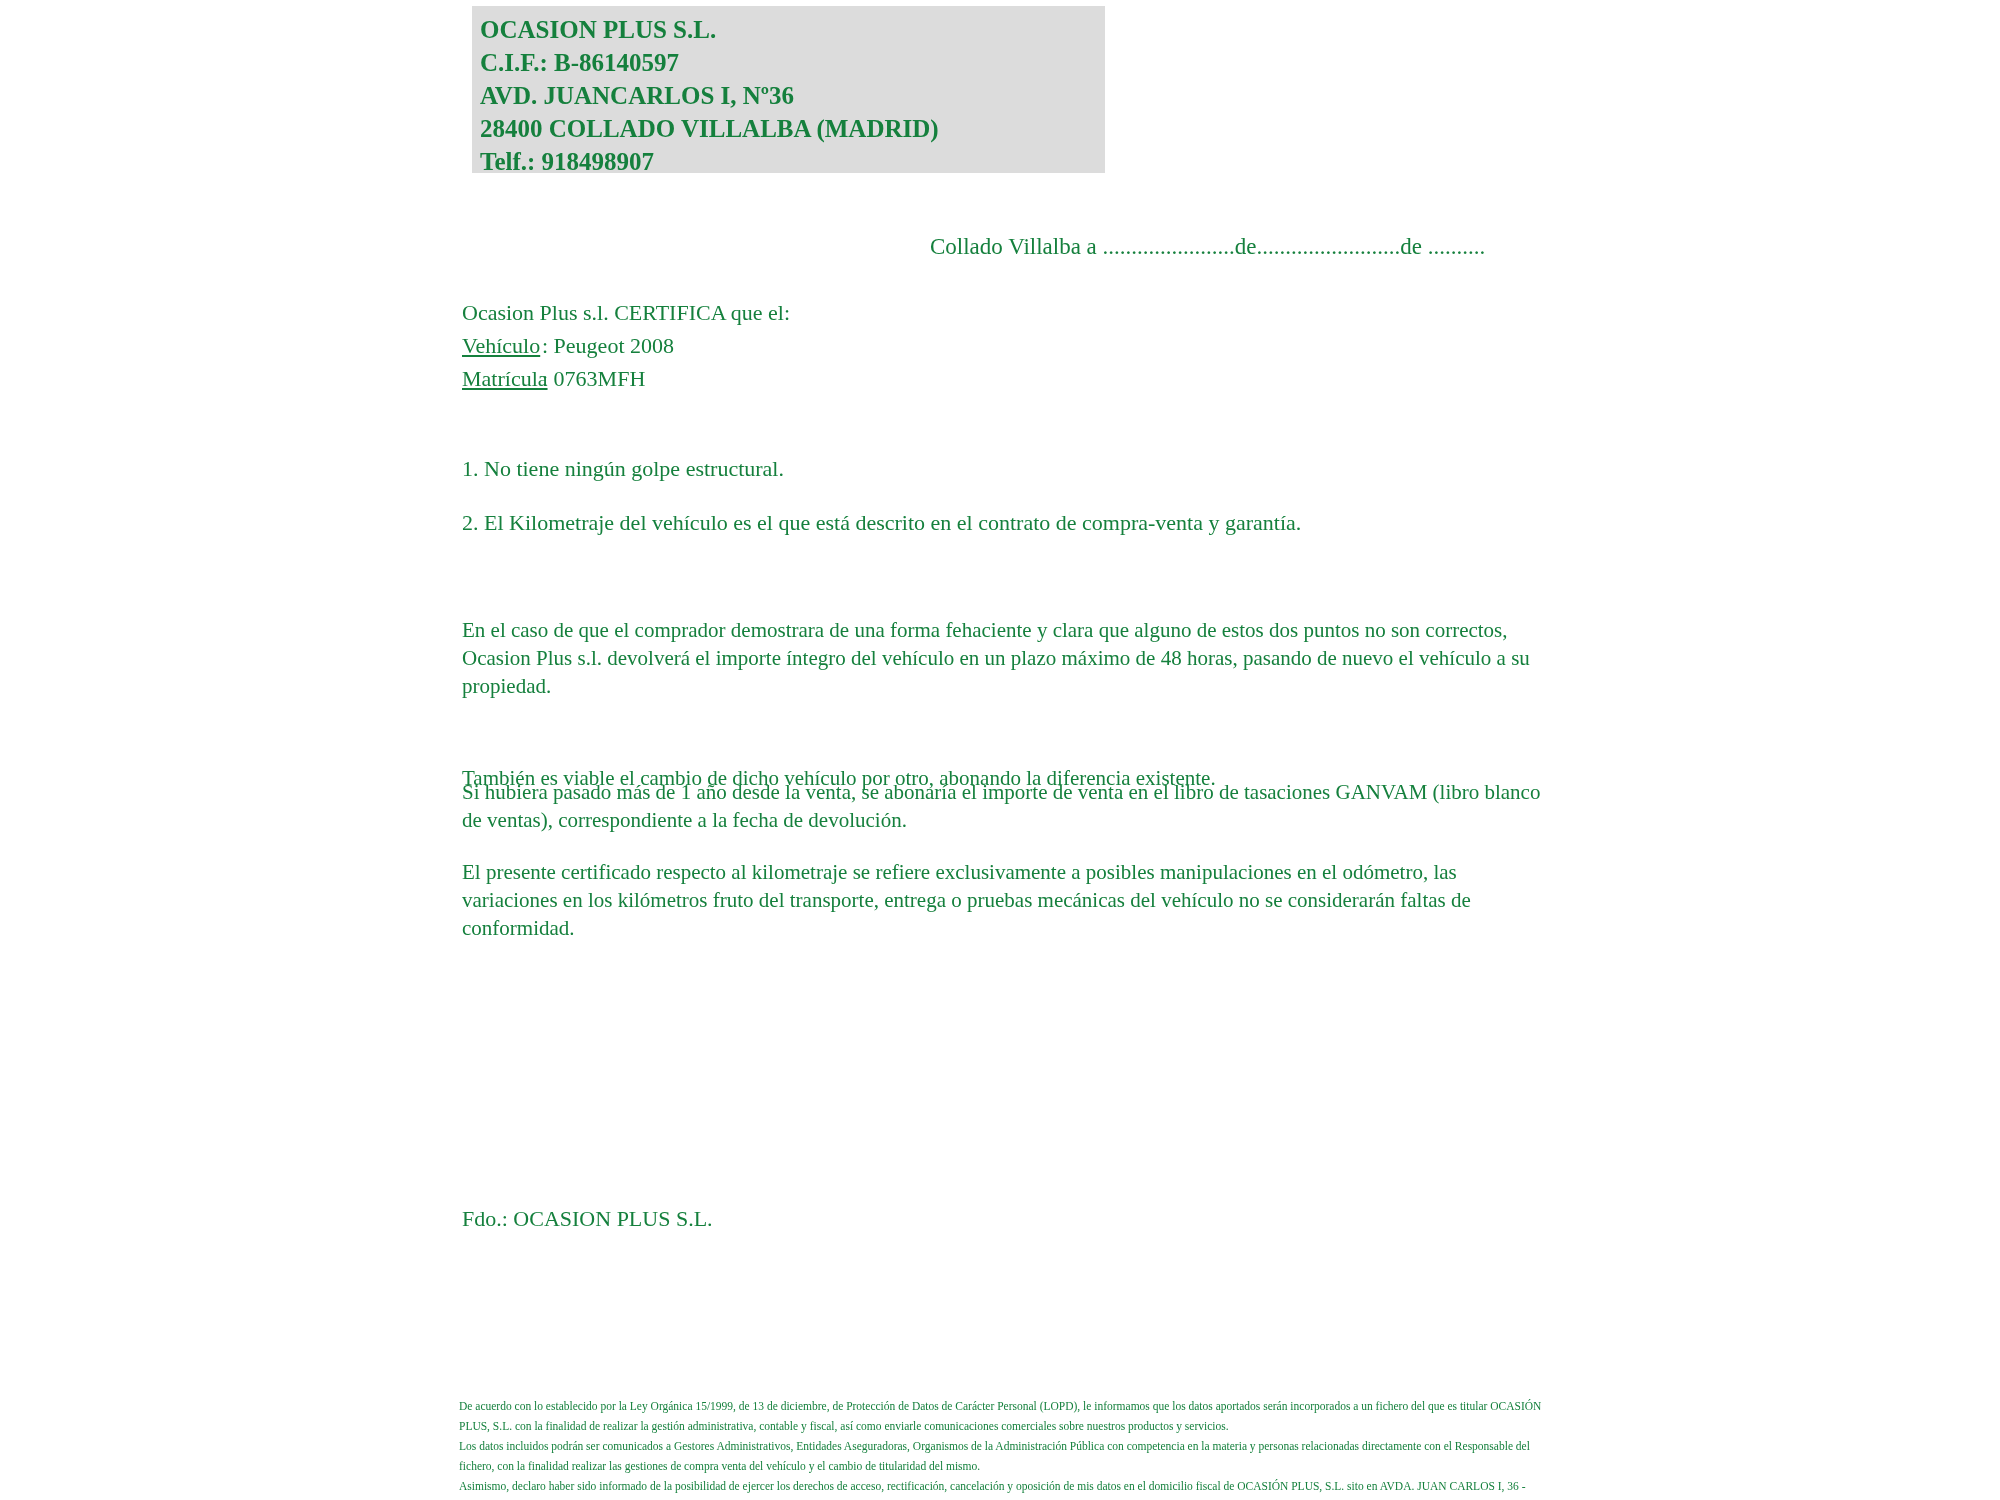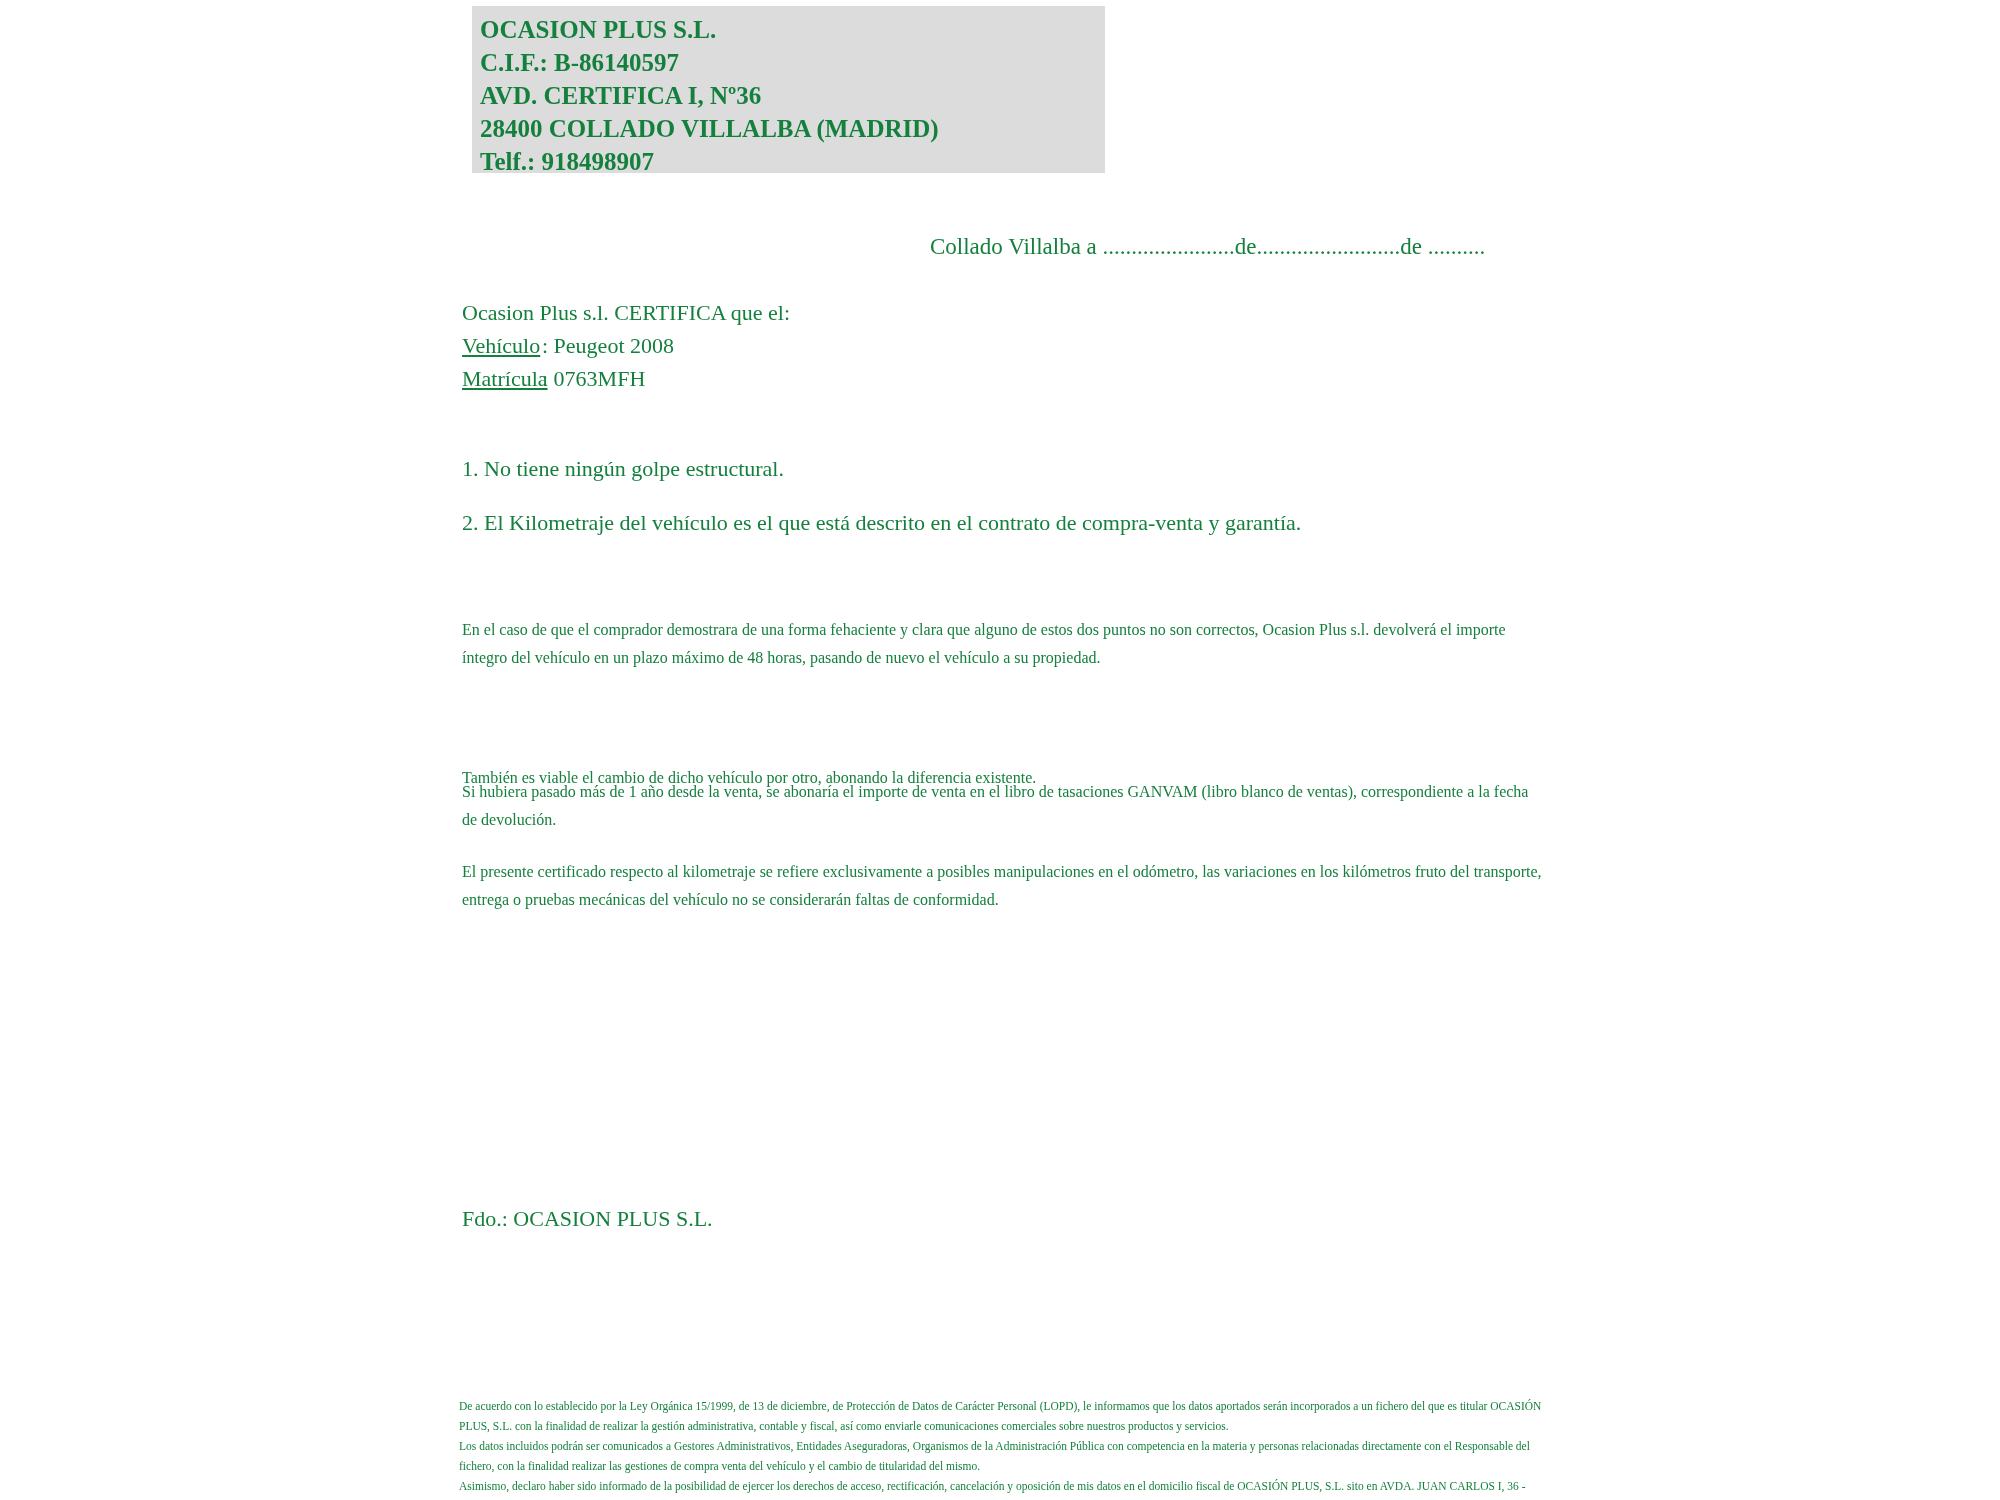--- a/index.html
+++ b/index.html
@@ -44,21 +44,21 @@
     display: inline-block;
     width: 80px;
   }
   .u { text-decoration: underline; }
   .point-1 { position: absolute; left: 462px; top: 456px; font-size: 22px; }
   .point-2 { position: absolute; left: 462px; top: 510px; font-size: 22px; }
   .para {
     position: absolute;
     left: 462px;
     width: 1085px;
-    font-size: 16px;
+    font-size: 21px;
     line-height: 28px;
   }
   .para-1 { top: 616px; }
   .para-2 { top: 764px; }
   .para-3 { top: 778px; }
   .para-4 { top: 858px; }
   .signature {
     position: absolute;
     left: 462px;
     top: 1206px;
@@ -75,21 +75,21 @@
   .legal p { margin: 0; padding: 0; }
 </style>
 </head>
 <body>
 
 <div class="page">
 
   <div class="header-box">
     <div>OCASION PLUS S.L.</div>
     <div>C.I.F.: B-86140597</div>
-    <div>AVD. CERTIFICA I, Nº36</div>
+    <div>AVD. JUANCARLOS I, Nº36</div>
     <div>28400 COLLADO VILLALBA (MADRID)</div>
     <div>Telf.: 918498907</div>
   </div>
 
   <div class="date-line">Collado Villalba a .......................de.........................de ..........</div>
 
   <div class="cert-block">
     <div>Ocasion Plus s.l. CERTIFICA que el:</div>
     <div><span class="cert-label-w"><span class="u">Vehículo</span></span><span>: Peugeot 2008</span></div>
     <div><span class="cert-label-w"><span class="u">Matrícula</span></span><span>: 0763MFH</span></div>

